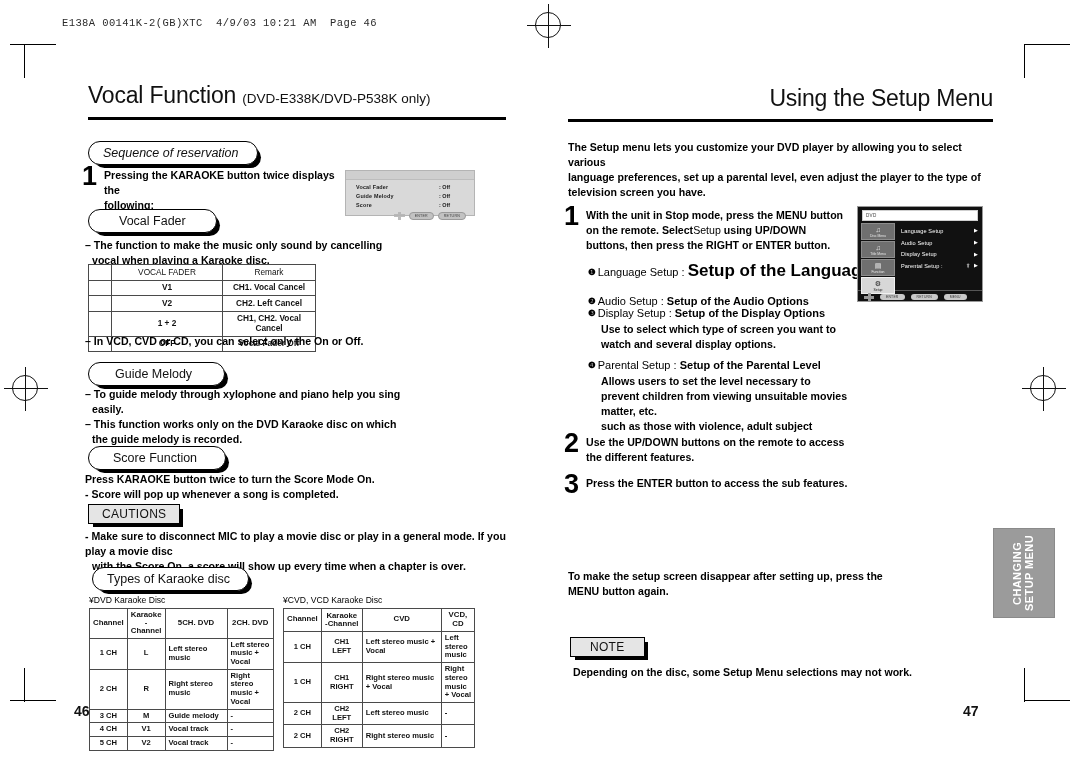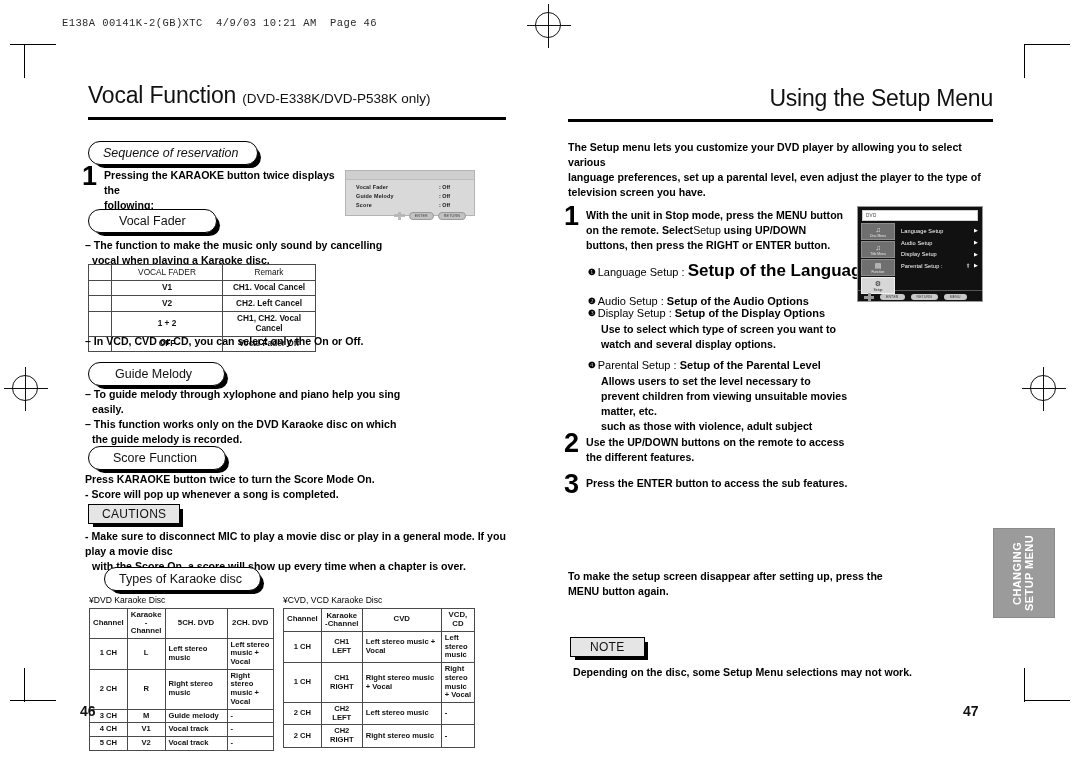--- a/index.html
+++ b/index.html
@@ -283,21 +283,21 @@
 
   <div class="boxlbl-wrap" style="left:88px;top:504px;">
     <div class="boxlbl">CAUTIONS</div>
   </div>
 
   <div class="body-b" style="position:absolute;left:85px;top:529px;width:425px;">
     <span class="ln">- Make sure to disconnect MIC to play a movie disc or play in a general mode.  If you play a movie disc</span>
     <span class="ln" style="padding-left:7px;">with the Score On, a score will show up every time when a chapter is over.</span>
   </div>
 
-  <div class="pill-wrap" style="left:104px;top:567px;text-decoration:underline;">
+  <div class="pill-wrap" style="left:92px;top:567px;text-decoration:underline;">
     <div class="pill">Types of Karaoke disc</div>
   </div>
 
   <div class="body-n" style="position:absolute;left:89px;top:594px;font-size:8.6px;">¥DVD Karaoke Disc</div>
   <table class="t" style="position:absolute;left:89px;top:608px;width:185px;">
     <tbody>
         <tr>
       <th style="width:26px;font-weight:bold;">Channel</th>
       <th style="width:28px;font-weight:bold;line-height:1.05;">Karaoke<br>-Channel</th>
       <th style="width:55px;font-weight:bold;">5CH. DVD</th>
@@ -365,21 +365,21 @@
     </tr>
     <tr>
       <td>2 CH</td>
       <td>CH2 RIGHT</td>
       <td style="text-align:left;">Right stereo music</td>
       <td style="text-align:left;">-</td>
     </tr>
   </tbody>
     </table>
 
-  <div class="pageno" style="left:80px;top:703px;">46</div>
+  <div class="pageno" style="left:74px;top:703px;">46</div>
 
   <div class="h1" style="position:absolute;left:568px;top:85px;width:425px;text-align:right;">Using the Setup Menu</div>
   <div class="rule" style="position:absolute;left:568px;top:119px;width:425px;"></div>
 
   <div class="body-b" style="position:absolute;left:568px;top:140px;width:430px;">
     <span class="ln">The Setup menu lets you customize your DVD player by allowing you to select various</span>
     <span class="ln">language preferences, set up a parental level, even adjust the player to the type of</span>
     <span class="ln">television screen you have.</span>
   </div>
 

